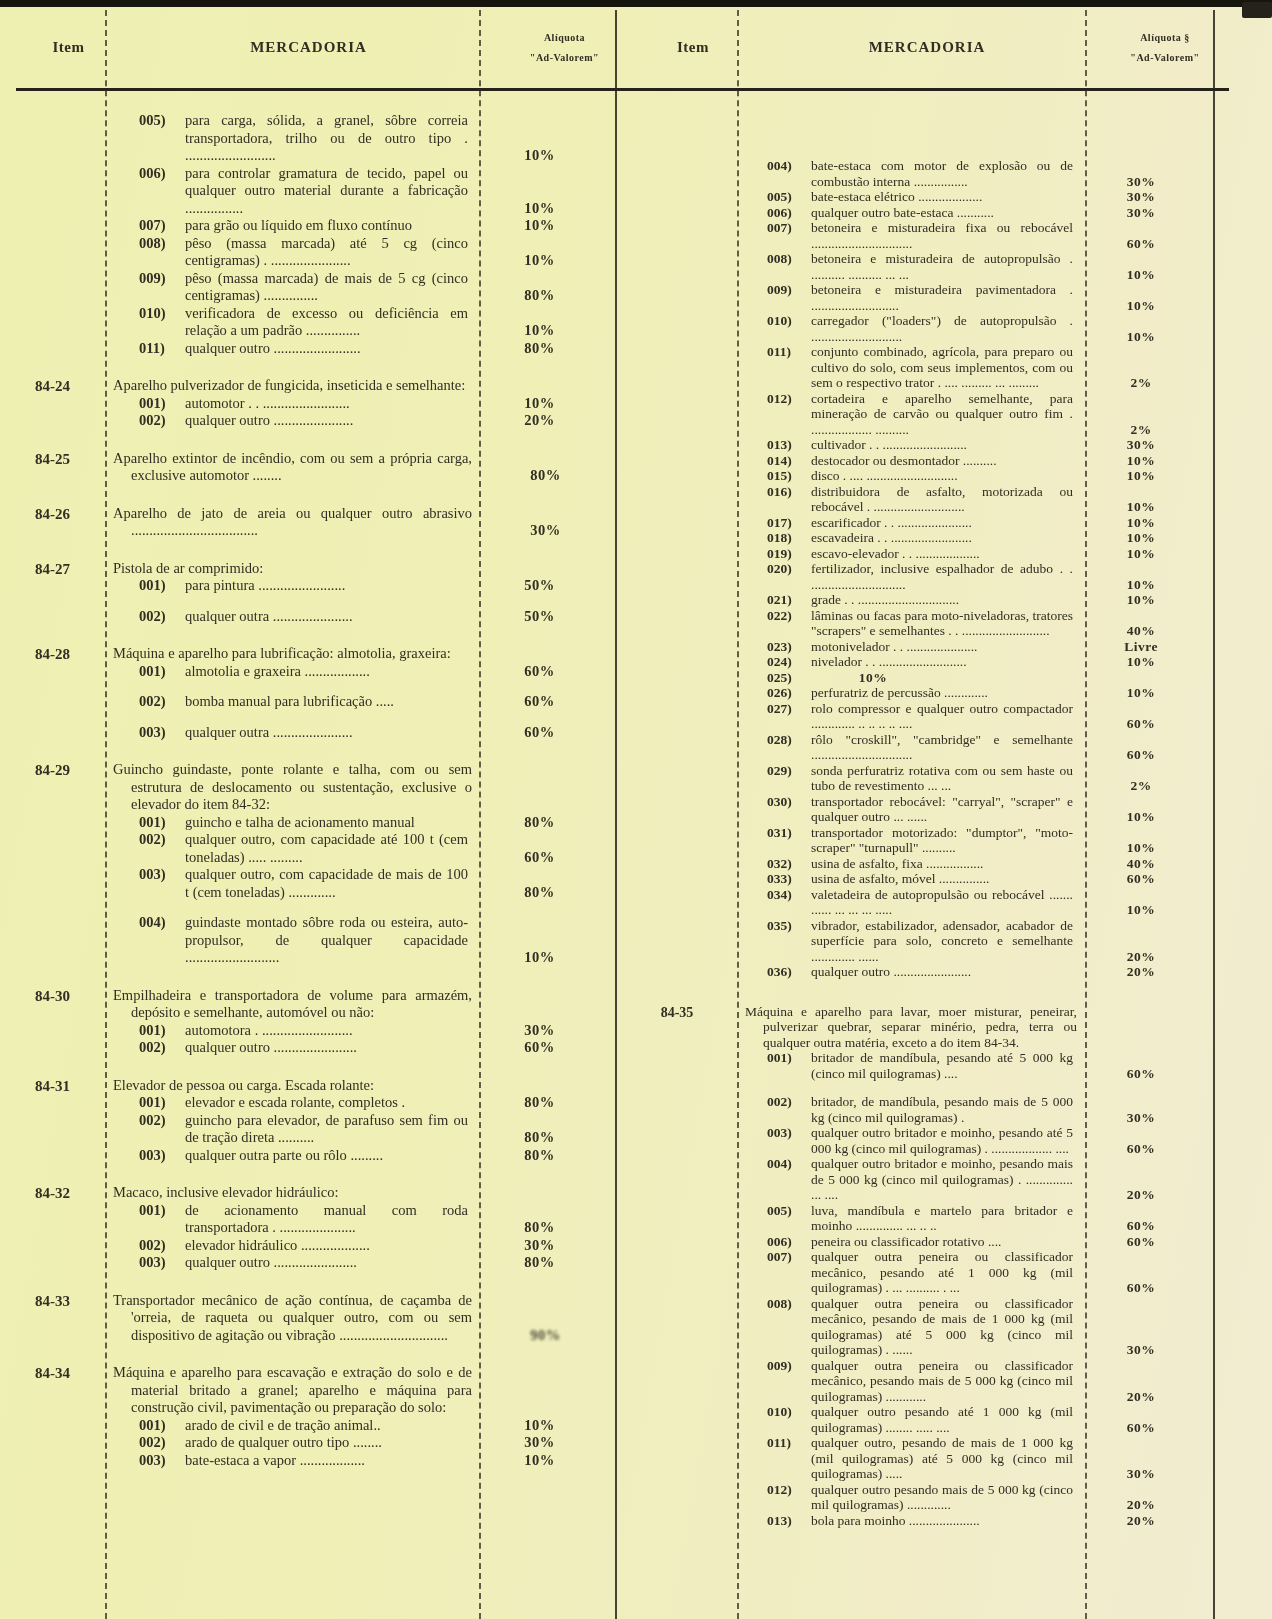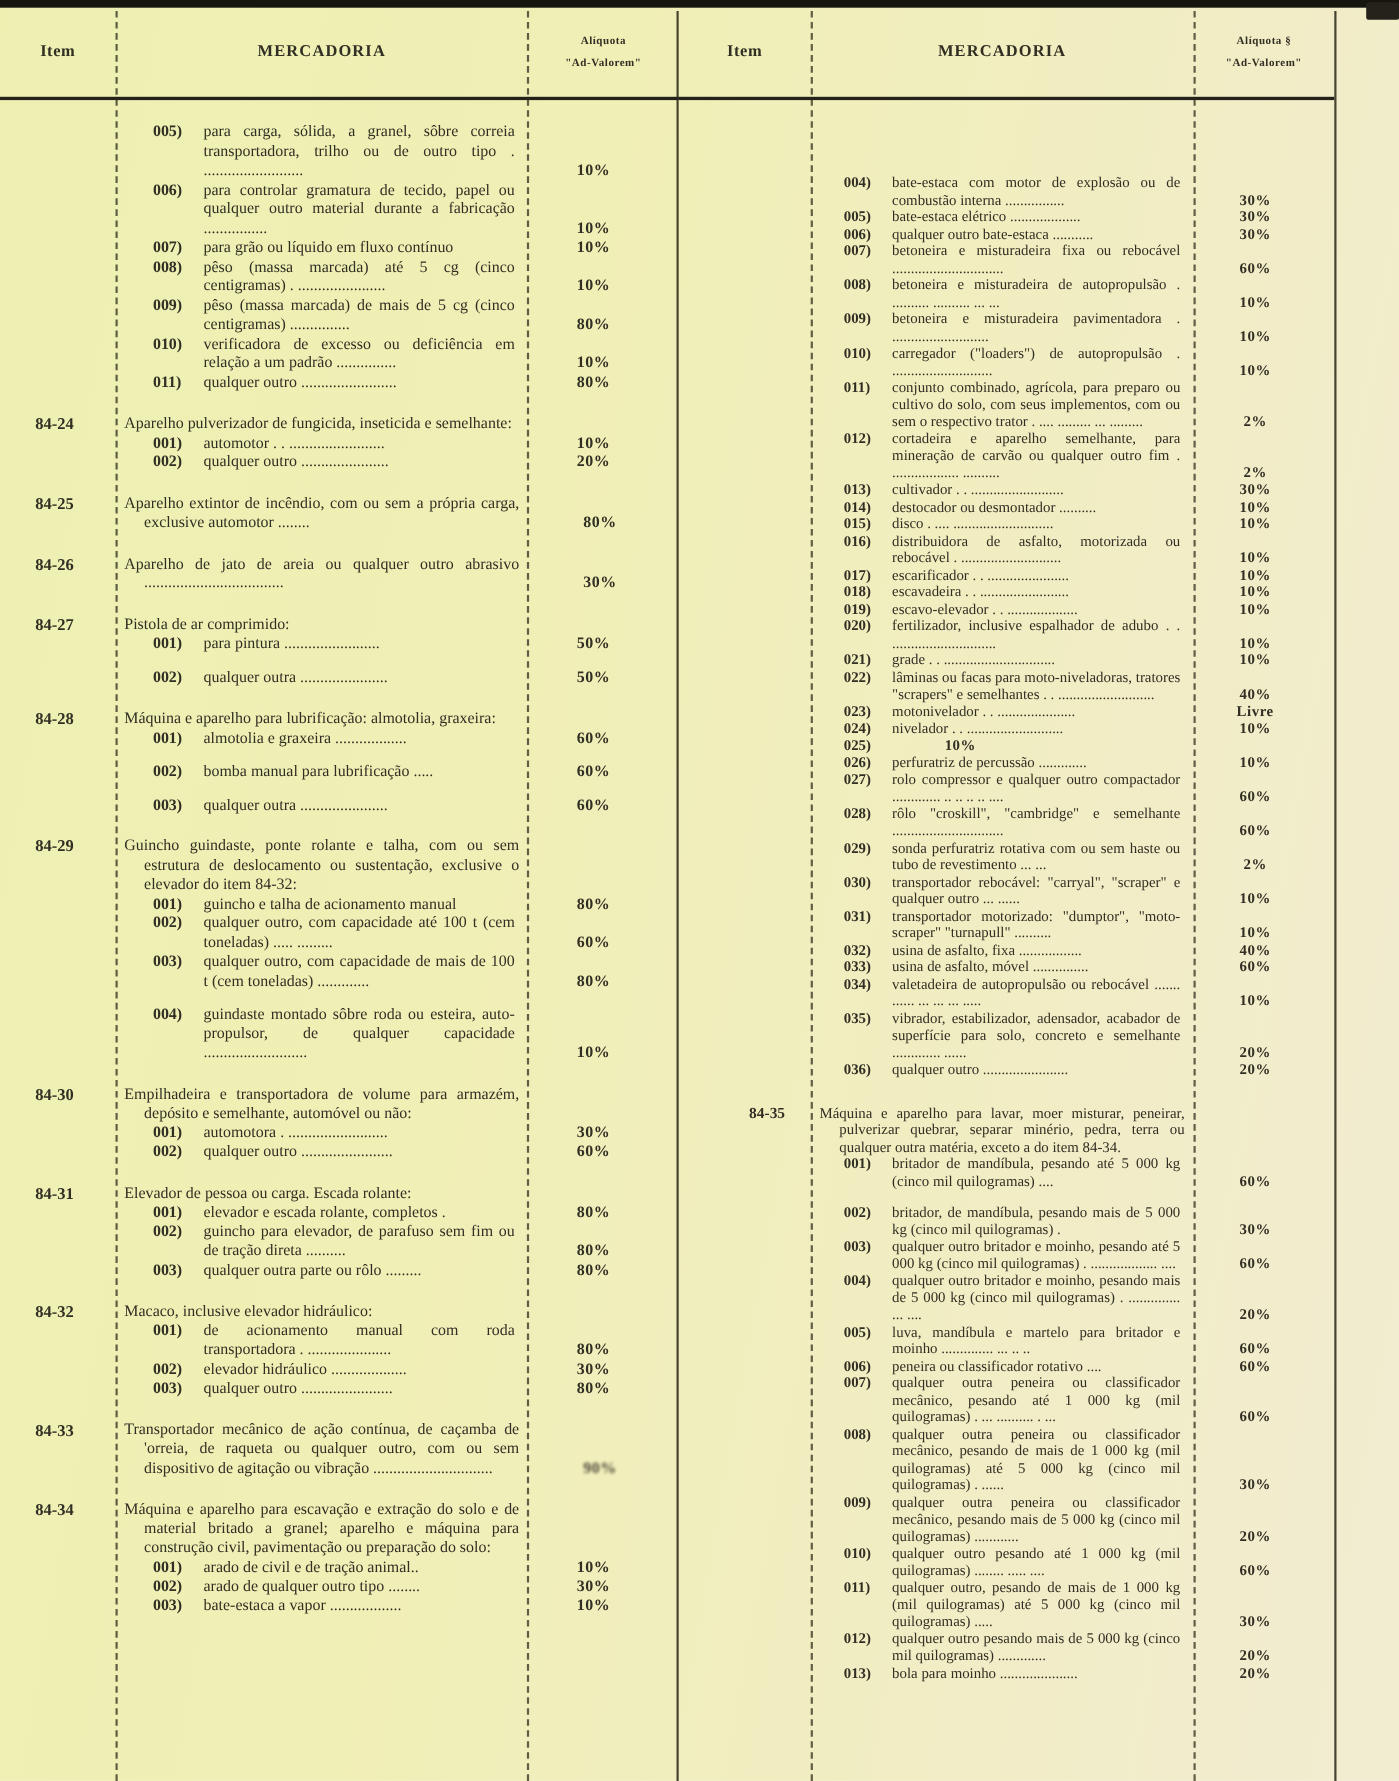--- a/index.html
+++ b/index.html
@@ -7,40 +7,40 @@
     width:1272px;height:1619px;position:relative;overflow:hidden;
     background:linear-gradient(100deg,#eef0b2 0%,#f0efb6 38%,#f1edc3 68%,#f2ecd2 100%);
     font-family:"Liberation Serif","DejaVu Serif",serif;
     color:#312e23;
   }
   .topbar{position:absolute;top:0;left:0;right:0;height:7px;background:#16160f;}
   .corner-mark{position:absolute;top:2px;right:0;width:30px;height:16px;background:#24221a;border-radius:2px;}
   .half{position:absolute;top:0;height:1619px;}
   .half.left{left:0;width:617px;}
   .half.right{left:617px;width:655px;}
-  .thead{position:absolute;top:7px;left:0;height:81px;display:flex;align-items:center;
+  .thead{position:absolute;top:7px;left:16px;height:81px;display:flex;align-items:center;
          border-bottom:3px solid #24221a;font-weight:bold;}
   .half.left .thead{width:617px;}
   .half.right .thead{width:596px;}
   .th{text-align:center;font-size:15px;letter-spacing:.5px;}
   .th-item{width:105px;}
   .half.right .th-item{width:120px;}
   .th-merc{flex:1;letter-spacing:1px;}
   .th-aliq{width:137px;font-size:10px;line-height:20px;}
   .half.right .th-aliq{width:128px;}
   .v{position:absolute;top:10px;bottom:0;width:0;border-left:2px dashed rgba(48,45,28,.75);}
   .v.solid{border-left:2px solid rgba(40,38,24,.85);}
   .tbody{position:absolute;left:0;bottom:0;overflow:hidden;top:88px;}
   .half.left  .tbody{width:617px;padding-top:24px;font-size:14.5px;line-height:17.5px;}
   .half.right .tbody{width:596px;padding-top:46px;font-size:13.5px;line-height:15.5px;}
   .sec{position:relative;margin-top:20px;}
   .sec.first{margin-top:0;}
   .half.right .sec{margin-top:24px;}
-  .inum{position:absolute;left:0;top:1px;width:105px;font-weight:bold;font-size:15px;padding-left:32px;}
-  .half.right .inum{width:120px;font-size:14px;margin-left:32px;}
+  .inum{position:absolute;left:0;top:1px;width:105px;text-align:center;font-weight:bold;font-size:15px;}
+  .half.right .inum{width:120px;font-size:14px;}
   .content{margin-left:105px;}
   .half.right .content{margin-left:120px;}
   .headrow{display:flex;align-items:flex-end;}
   .head{width:375px;text-align:justify;padding-left:26px;text-indent:-18px;box-sizing:border-box;padding-right:8px;}
   .half.right .head{width:348px;}
   .rows{margin-top:0;}
   .row{display:flex;}
   .row.gap{margin-top:13px;}
   .code{flex:none;width:46px;margin-left:34px;font-weight:bold;}
   .half.right .code{width:44px;margin-left:30px;}

